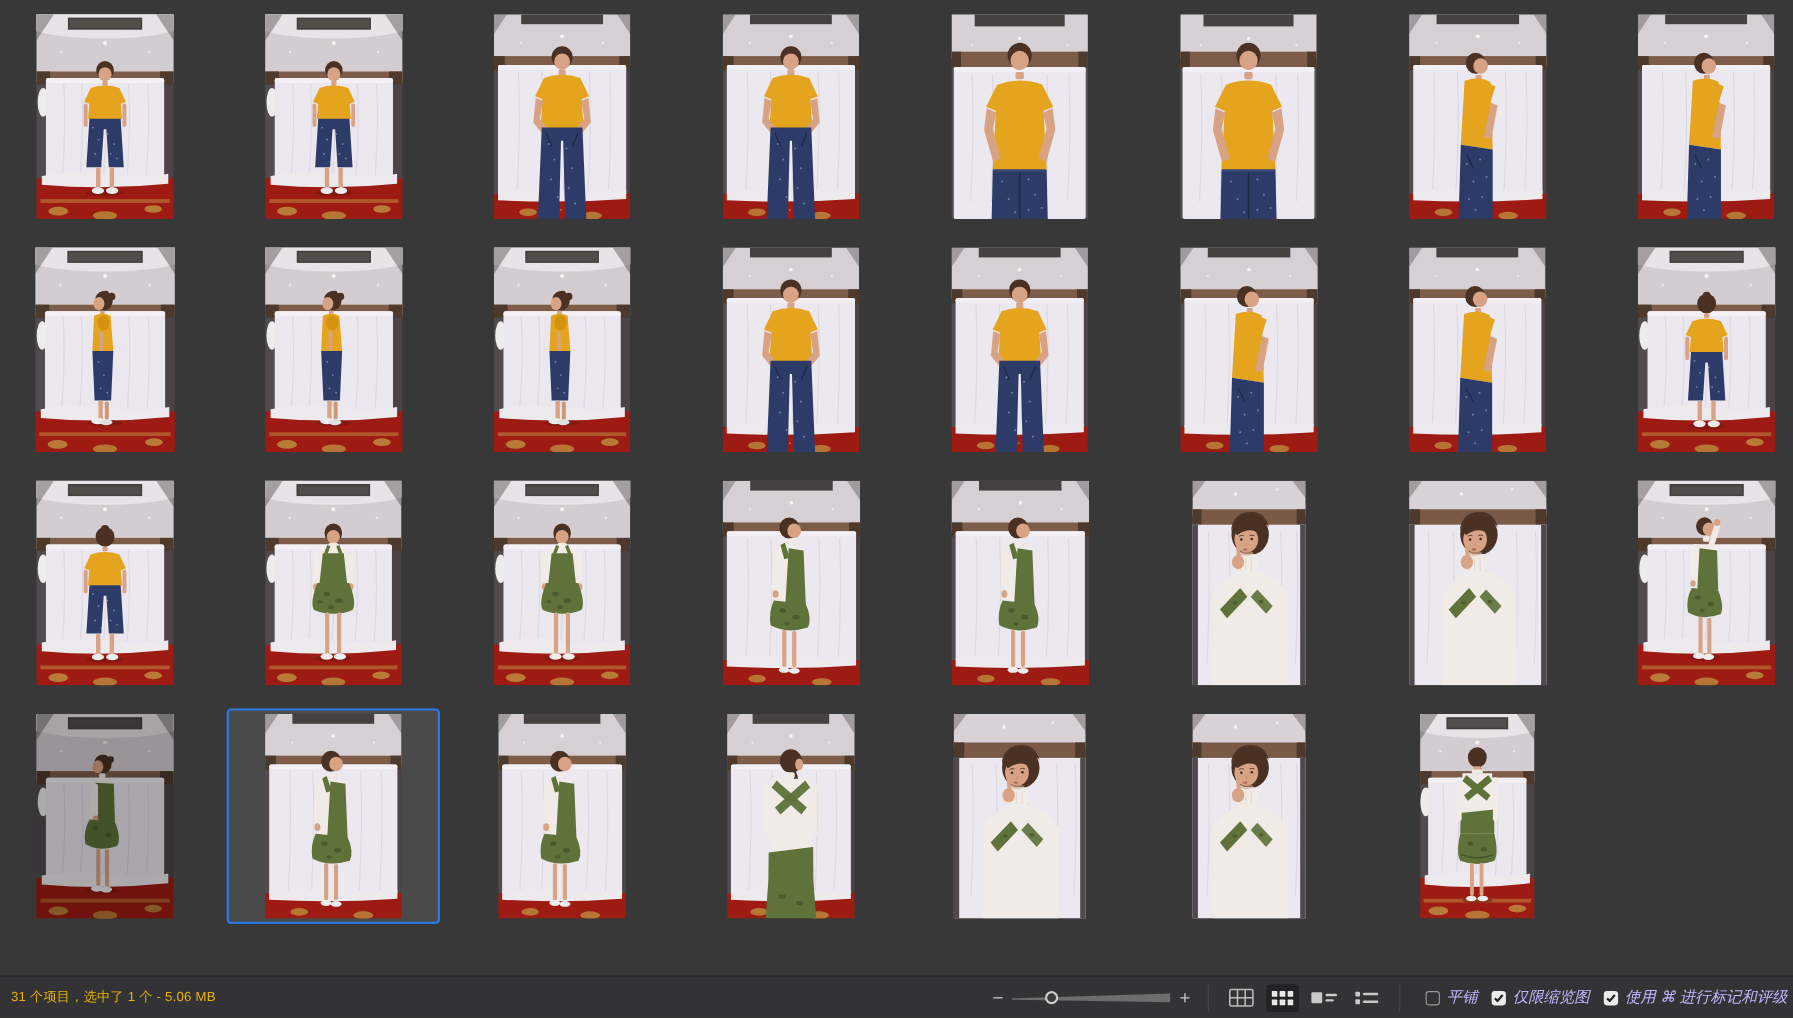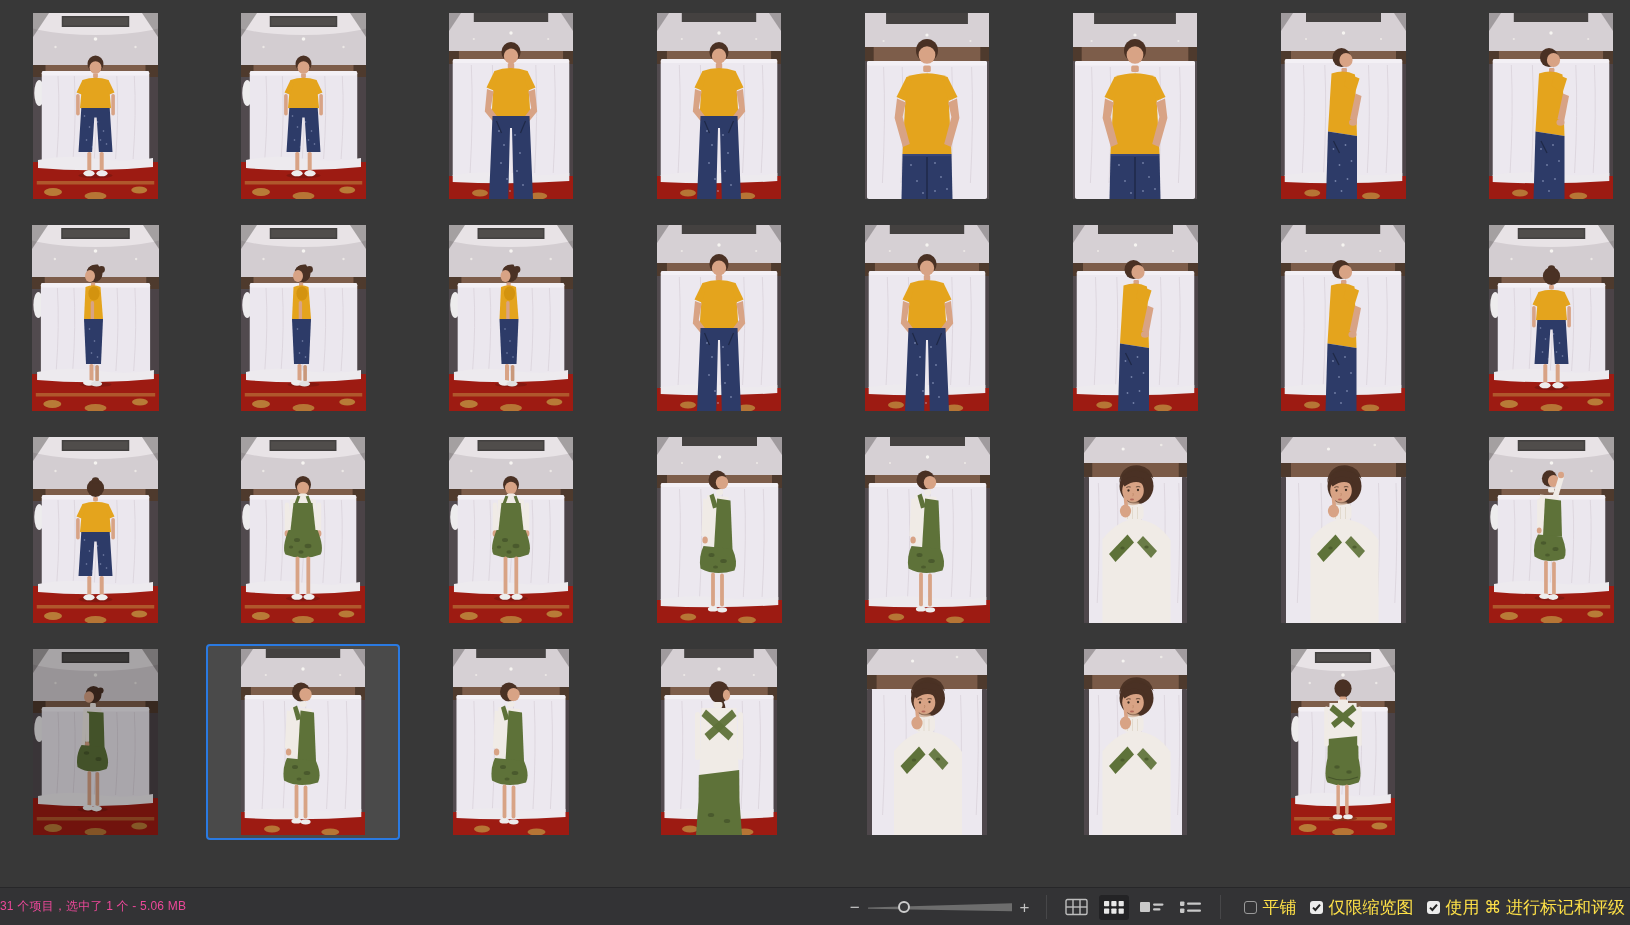--- a/index.html
+++ b/index.html
@@ -8,39 +8,39 @@
   .grid-row{position:absolute;left:-9px;display:flex;}
   .cell{width:208px;height:186px;position:relative;display:flex;align-items:center;justify-content:center;}
   .sel{display:none;}
   .cell.selected .sel{display:block;position:absolute;left:7px;right:7px;top:-5px;bottom:-5px;
         border:2px solid #2a7ae2;border-radius:4px;background:#4a4a4a;}
   .ph{position:relative;font-size:0;z-index:1;}
   .ph svg{display:block;}
 
   .statusbar{position:absolute;left:0;top:887px;width:1630px;height:38px;background:#333335;
         border-top:1px solid #272729;display:flex;align-items:center;box-sizing:border-box;}
-  .status-text{font-size:12px;color:#ec4899;letter-spacing:0.2px;}
+  .status-text{margin-left:10px;font-size:12px;color:#eab308;letter-spacing:0.2px;}
   .bar-right{position:absolute;right:5px;top:0;height:38px;display:flex;align-items:center;}
   .zbtn{background:none;border:none;color:#c2c2c2;font-size:17px;line-height:1;padding:0 6px;
         font-family:"Liberation Sans",sans-serif;cursor:default;}
   .slider{position:relative;width:144px;height:16px;margin:0 2px;}
   .slider svg{display:block;}
   .knob{position:absolute;top:2px;width:12px;height:12px;border-radius:50%;
         border:2.5px solid #cdcdcd;background:#3a3a3c;box-sizing:border-box;}
   .vdiv{width:1px;height:24px;background:#474749;margin:0 10px;}
   .vbtn{background:transparent;border:none;padding:4px 5px;border-radius:3px;display:flex;
         align-items:center;justify-content:center;margin:0 3px;cursor:default;}
   .vbtn.active{background:#232325;}
   .chk{display:flex;align-items:center;margin-left:13px;cursor:default;}
   .box{width:13px;height:13px;border-radius:3px;box-sizing:border-box;border:1.5px solid #9a9a9a;
        background:transparent;display:flex;align-items:center;justify-content:center;}
   .box.checked{background:#ececec;border:none;}
   .box svg{display:none;}
   .box.checked svg{display:block;}
-  .chk-label{font-size:17px;color:#fde047;margin-left:6px;white-space:nowrap;}
+  .chk-label{font-size:14px;color:#c4b5fd;margin-left:6px;white-space:nowrap;font-style:italic;}
 </style>
 </head>
 <body>
 
 <div class="screen">
   <div id="grid">
       <div class="grid-row" style="top: 13px;">
         <div class="cell">
           <div class="ph">
             <svg width="125" height="186" viewBox="0 0 125 186">

